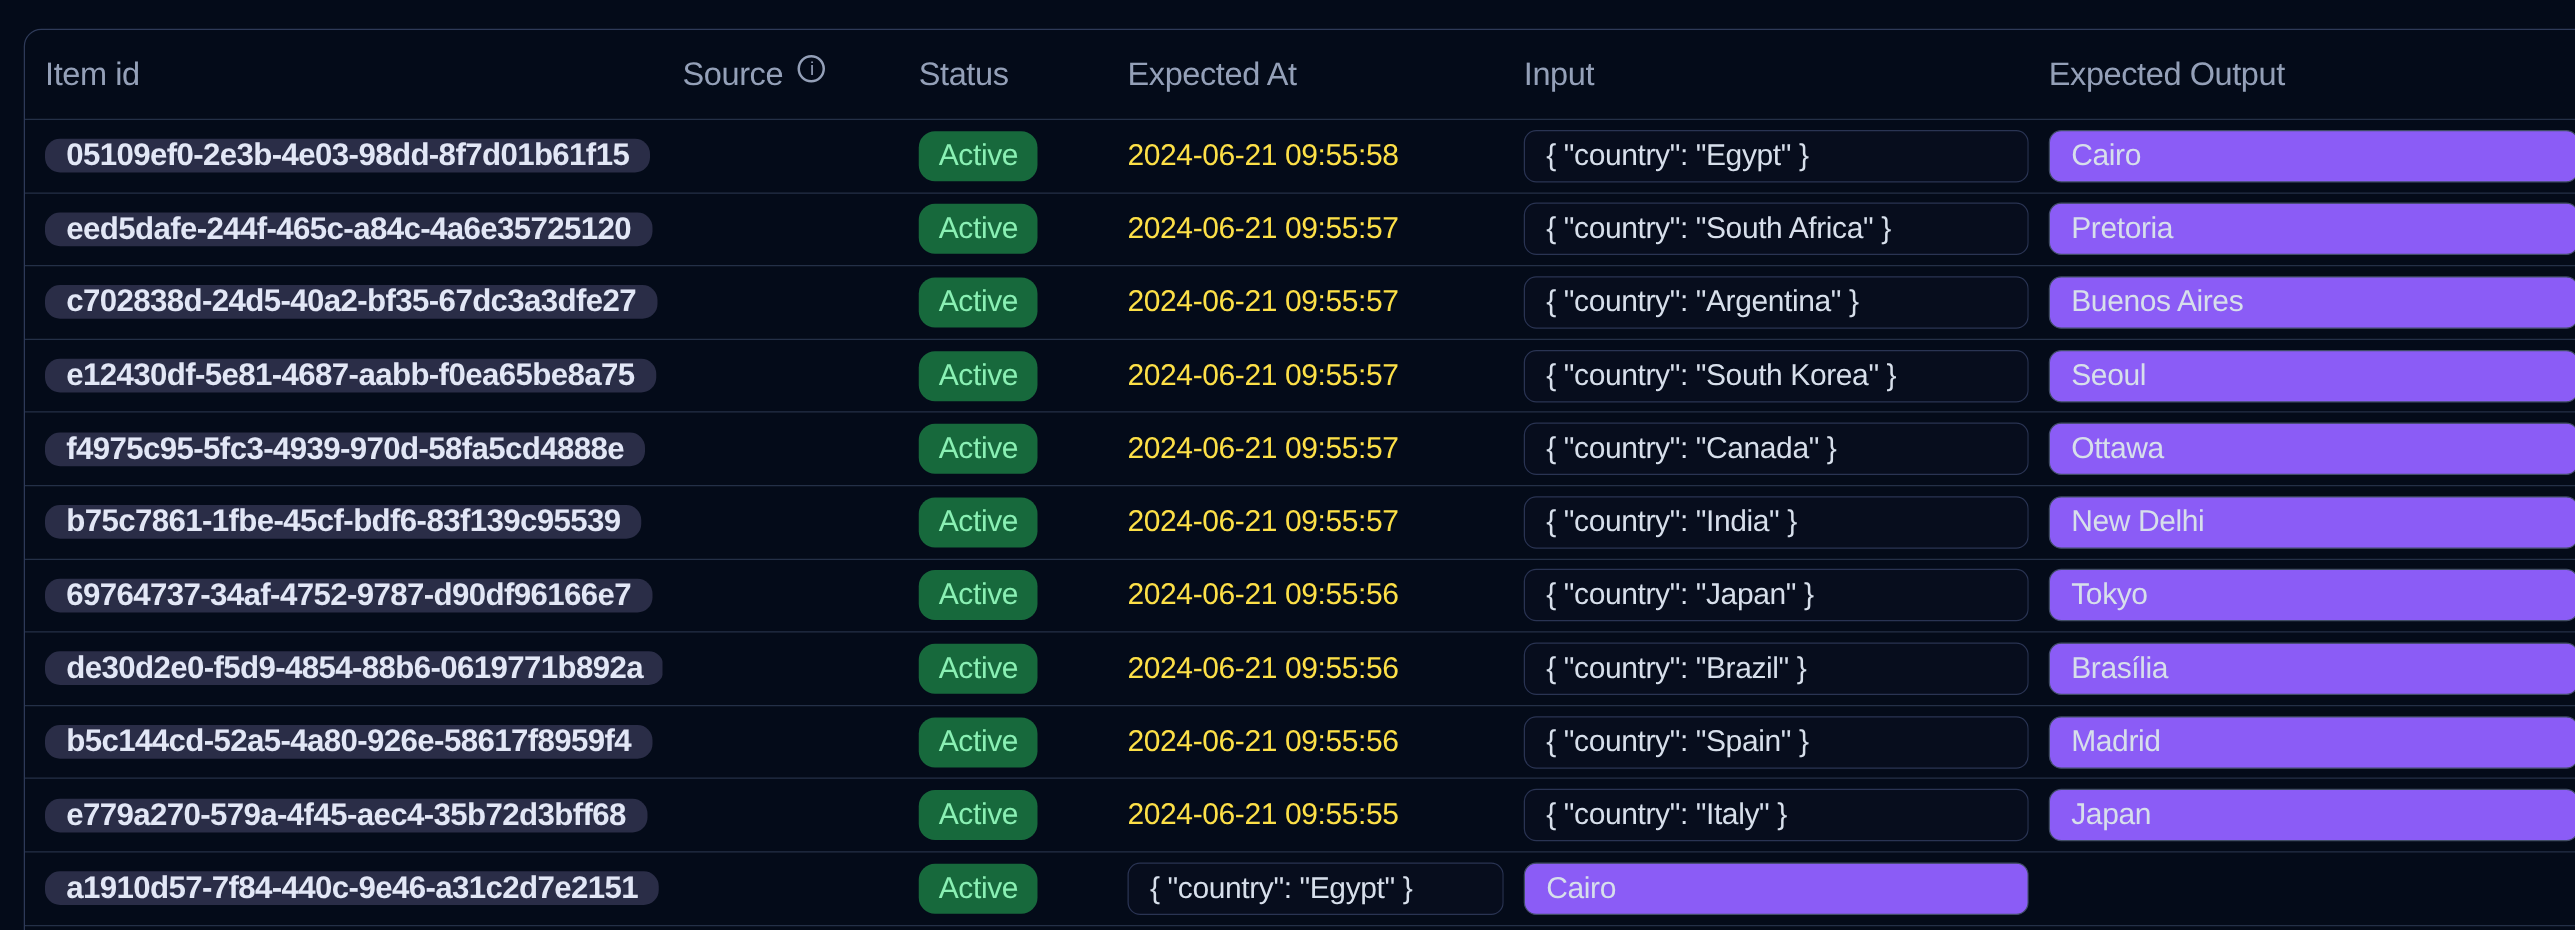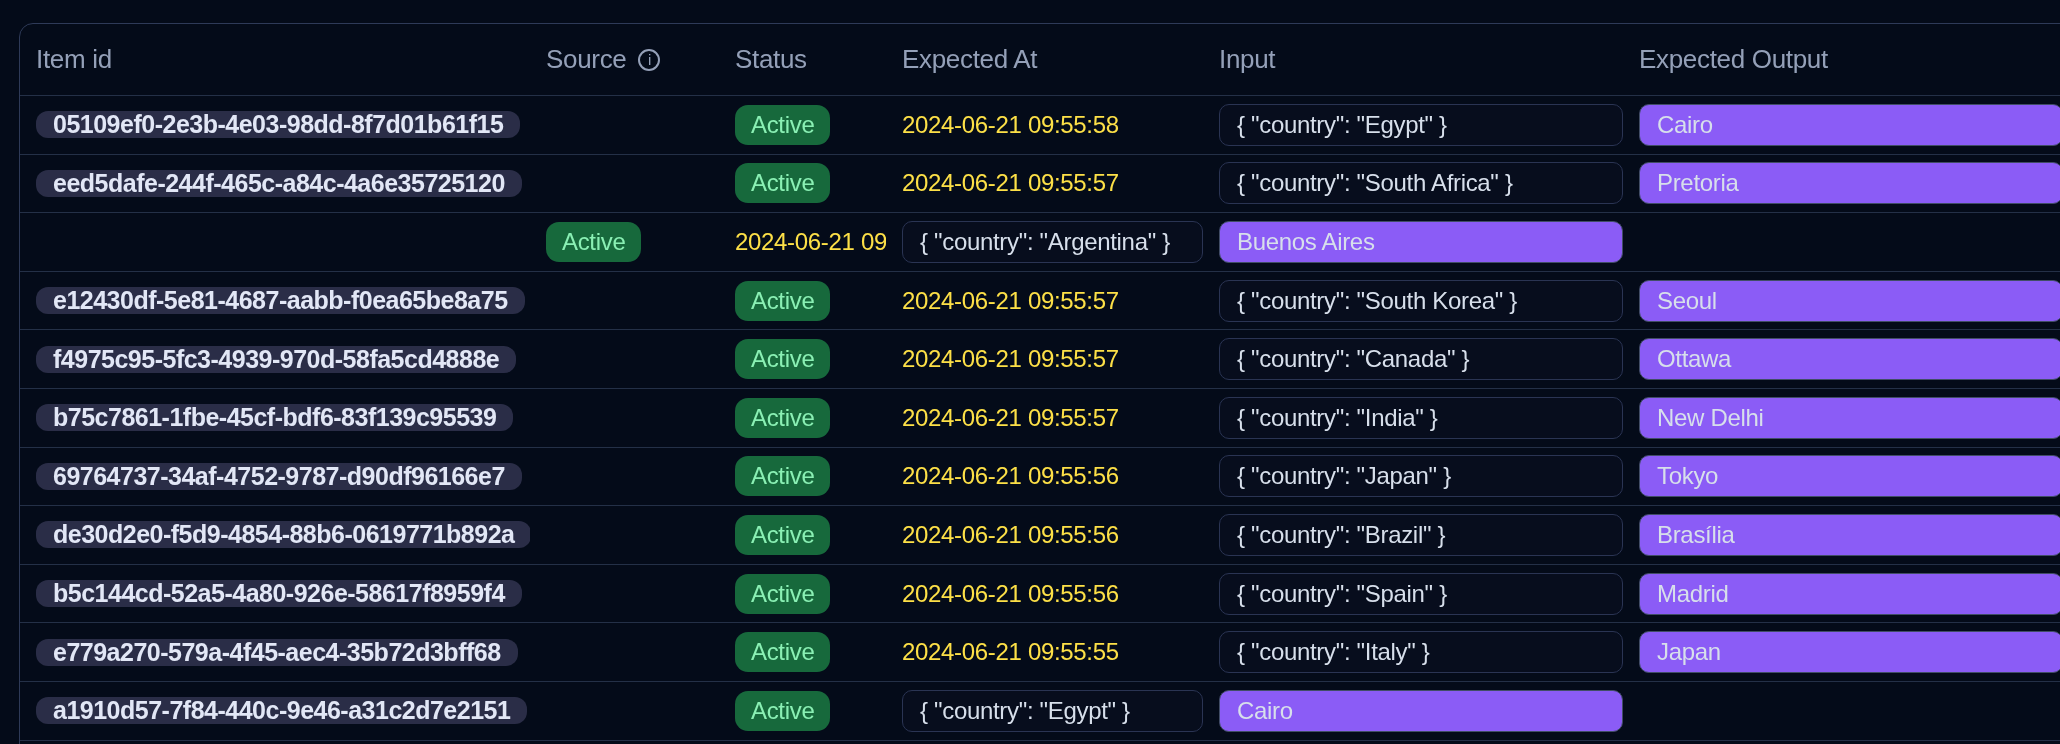--- a/index.html
+++ b/index.html
@@ -31,21 +31,21 @@
   .row {
     height: 58.6px;
     border-bottom: 1px solid #243047;
   }
   .hcell {
     padding-left: 16px;
     color: #94a0b8;
     font-size: 26px;
     font-weight: 500;
     display: flex;
-    align-items: center;
+    align-items: flex-start;
     gap: 12px;
     white-space: nowrap;
   }
   .cell {
     padding-left: 16px;
     display: flex;
     align-items: center;
     height: 100%;
     white-space: nowrap;
     overflow: hidden;
@@ -167,20 +167,23 @@
     <div class="cell timestamp">2024-06-21 09:55:57</div>
     <div class="cell">
         <div class="iobox input-box">{ "country": "South Africa" }</div>
       </div>
     <div class="cell">
         <div class="iobox output-box">Pretoria</div>
       </div>
   </div>
 
   <div class="row">
+    <div class="cell">
+        <span class="pill">c702838d-24d5-40a2-bf35-67dc3a3dfe27</span>
+      </div>
     <div class="cell"></div>
     <div class="cell">
         <span class="badge">Active</span>
       </div>
     <div class="cell timestamp">2024-06-21 09:55:57</div>
     <div class="cell">
         <div class="iobox input-box">{ "country": "Argentina" }</div>
       </div>
     <div class="cell">
         <div class="iobox output-box">Buenos Aires</div>

